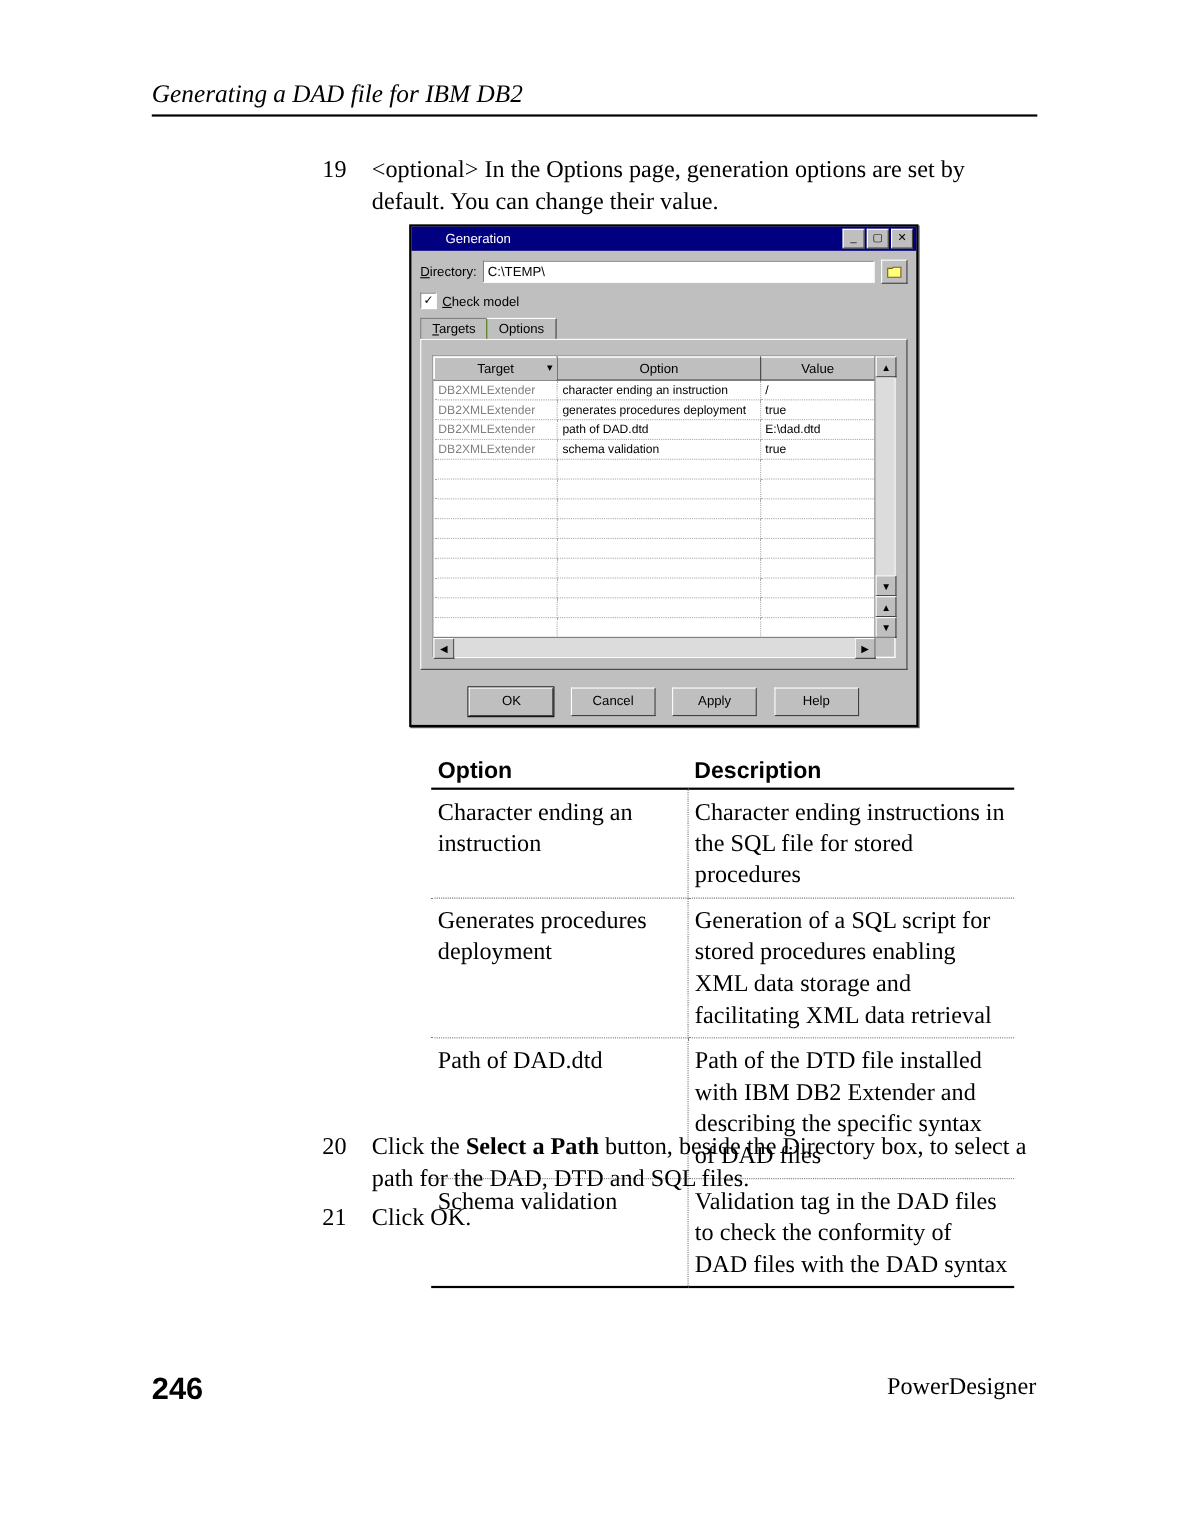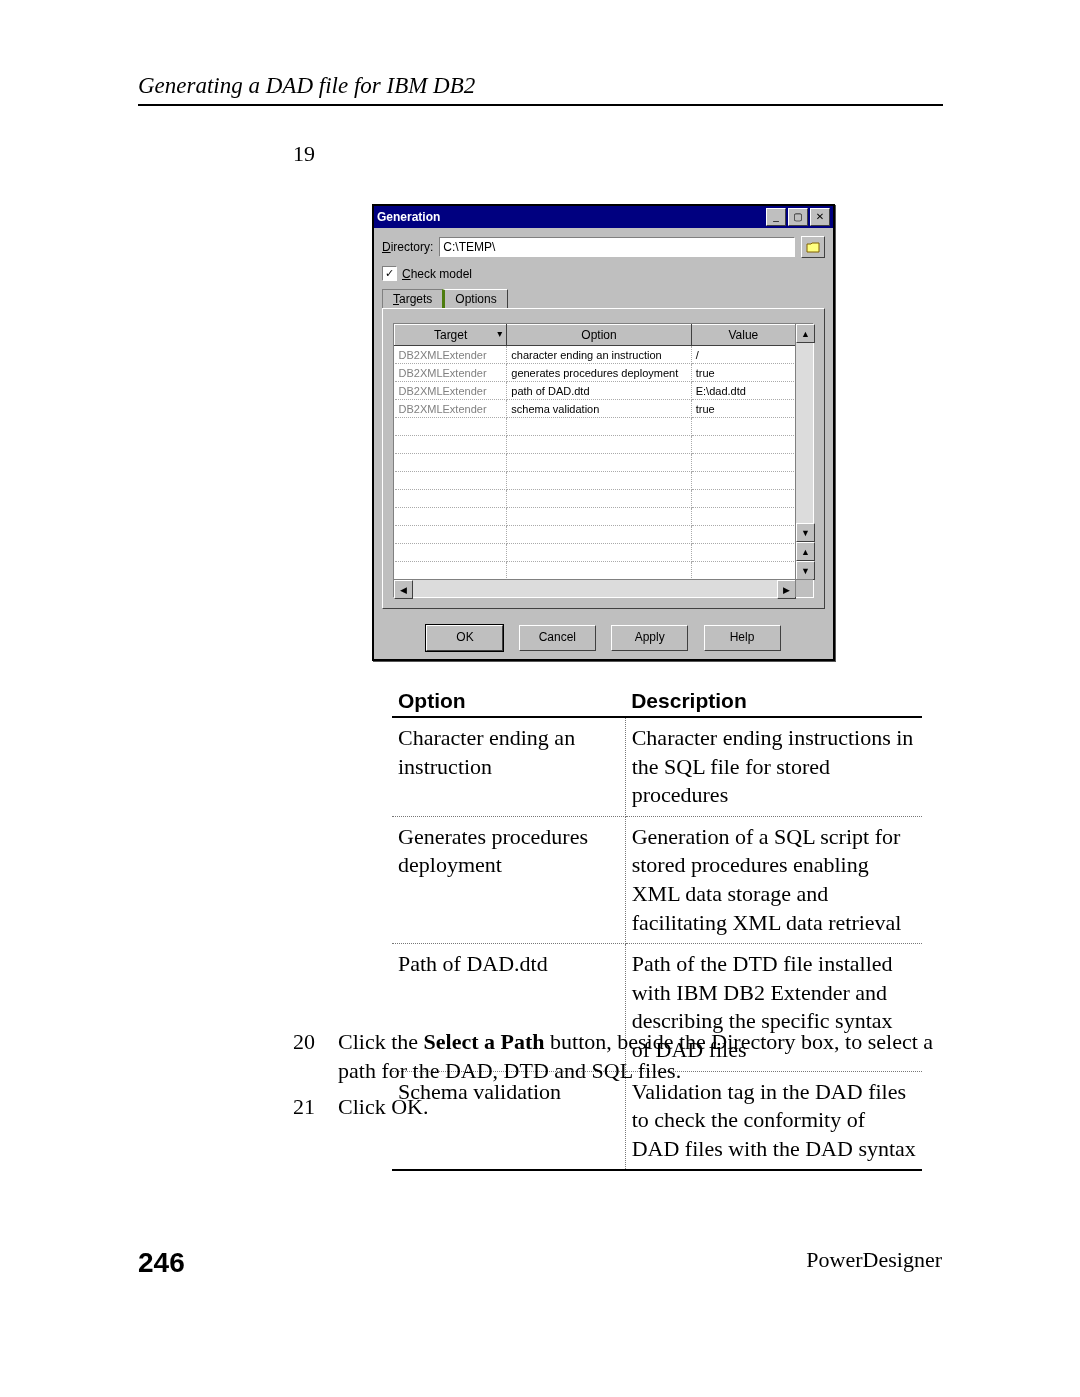--- a/index.html
+++ b/index.html
@@ -8,37 +8,37 @@
 
   .running-head{position:absolute;top:72px;left:138px;width:805px;font-style:italic;font-size:23px;border-bottom:2px solid #000;line-height:1.2;padding-bottom:4px;}
 
   .step{position:absolute;left:338px;width:600px;font-size:22px;line-height:1.32;}
   .step .num{position:absolute;left:-45px;}
   .step19{top:139px;}
 
   
   .dlg{position:absolute;left:372px;top:204px;width:459px;border:2px solid #000;background:#bfbfbf;font-family:"MS Sans Serif",Arial,sans-serif;font-size:12px;box-shadow:1px 1px 0 #555;}
   .titlebar{background:#000080;color:#fff;height:22px;display:flex;align-items:center;padding:0 3px;}
-  .titlebar .t{flex:1;font-weight:bold;font-size:12px;}
+  .titlebar .t{flex:1;font-weight:normal;font-size:12px;margin-left:28px;}
   .tbtn{width:18px;height:16px;background:#bfbfbf;border-top:1px solid #fff;border-left:1px solid #fff;border-right:1px solid #404040;border-bottom:1px solid #404040;margin-left:2px;display:flex;align-items:center;justify-content:center;color:#000;font-size:10px;line-height:10px;}
 
   .dlg-body{padding:8px;}
   .row-dir{display:flex;align-items:center;margin-bottom:8px;}
   .row-dir label{margin-right:6px;}
   .row-dir label u{text-decoration:underline;}
   .dirbox{flex:1;background:#fff;border-top:1px solid #808080;border-left:1px solid #808080;border-right:1px solid #fff;border-bottom:1px solid #fff;height:18px;padding:0 3px;line-height:18px;margin-right:6px;}
   .sqbtn{width:22px;height:20px;background:#bfbfbf;border-top:1px solid #fff;border-left:1px solid #fff;border-right:1px solid #404040;border-bottom:1px solid #404040;display:flex;align-items:center;justify-content:center;}
   .sqbtn svg{display:block;}
   .chkrow{display:flex;align-items:center;margin-bottom:8px;}
   .chkrow .chk{width:13px;height:13px;background:#fff;border-top:1px solid #808080;border-left:1px solid #808080;border-right:1px solid #fff;border-bottom:1px solid #fff;margin-right:5px;display:flex;align-items:center;justify-content:center;font-size:11px;line-height:11px;}
 
   .tabrow{display:flex;align-items:flex-end;margin-top:6px;}
   .tab{border:1px solid #808080;border-bottom:none;padding:2px 10px;background:#bfbfbf;font-size:12px;}
   .tab+.tab{margin-left:-1px;}
-  .tab.active{background:#bfbfbf;border-top:1px solid #fff;border-left:3px solid #4d7c0f;border-right:1px solid #404040;position:relative;z-index:2;}
+  .tab.active{background:#bfbfbf;border-top:1px solid #fff;border-left:1px solid #4d7c0f;border-right:1px solid #404040;position:relative;z-index:2;}
   .tab u{text-decoration:underline;}
   .tabpage{border-top:1px solid #fff;border-left:1px solid #fff;border-right:1px solid #404040;border-bottom:1px solid #404040;padding:14px 10px 10px;background:#bfbfbf;}
 
   .grid{background:#fff;border-top:1px solid #808080;border-left:1px solid #808080;border-right:1px solid #fff;border-bottom:1px solid #fff;position:relative;padding-right:17px;padding-bottom:17px;}
   .gridinner{width:100%;}
   .vscroll{position:absolute;right:0;top:0;bottom:17px;width:17px;background:#bfbfbf;border-left:1px solid #808080;display:flex;flex-direction:column;}
   .hscroll{position:absolute;left:0;right:17px;bottom:0;height:17px;background:#bfbfbf;border-top:1px solid #808080;display:flex;}
   .sbbtn{width:17px;height:17px;background:#bfbfbf;border-top:1px solid #fff;border-left:1px solid #fff;border-right:1px solid #404040;border-bottom:1px solid #404040;display:flex;align-items:center;justify-content:center;font-size:9px;}
   .sbspacer{flex:1;background:#dcdcdc;}
   .corner{position:absolute;right:0;bottom:0;width:17px;height:17px;background:#bfbfbf;border-top:1px solid #808080;border-left:1px solid #808080;}
@@ -71,20 +71,21 @@
 </style>
 </head>
 <body>
 
 <div class="page">
 
   <div class="running-head">Generating a DAD file for IBM DB2</div>
 
   <div class="step step19">
     <span class="num">19</span>
+    <span>&lt;optional&gt; In the Options page, generation options are set by default. You can change their value.</span>
   </div>
 
   <div class="dlg">
     <div class="titlebar">
       <span class="t">Generation</span>
       <span class="tbtn">_</span>
       <span class="tbtn">▢</span>
       <span class="tbtn">✕</span>
     </div>
     <div class="dlg-body">

